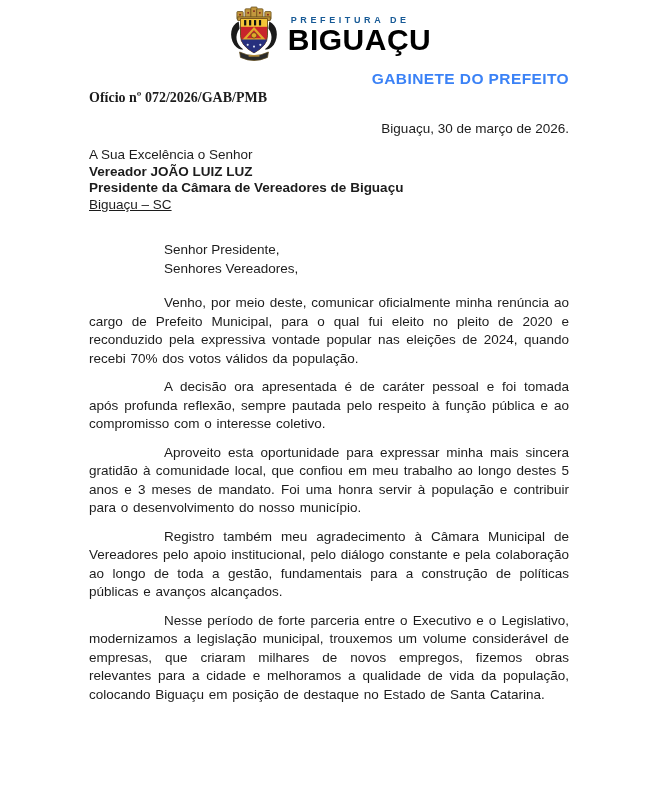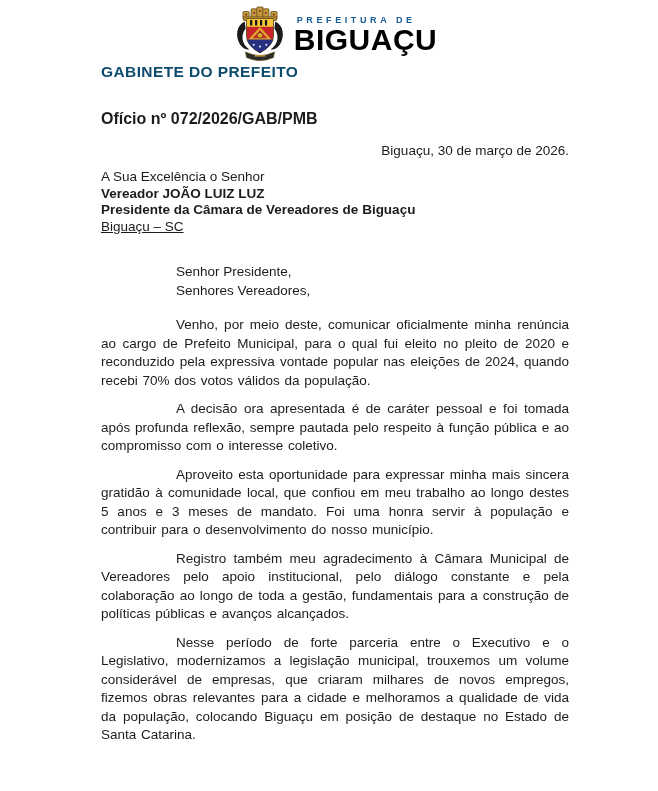--- a/index.html
+++ b/index.html
@@ -5,21 +5,20 @@
   html, body { margin: 0; padding: 0; background: #ffffff; }
   .page {
     position: relative;
     width: 658px;
     height: 791px;
     background: #ffffff;
     box-sizing: border-box;
     font-family: "Liberation Sans", "DejaVu Sans", sans-serif;
     color: #1c1c1c;
     overflow: hidden;
-    padding-left: 12px;
   }
   .content { padding: 5px 89px 0 89px; }
 
   
   .letterhead {
     display: flex;
     justify-content: center;
     align-items: center;
     gap: 7px;
     height: 58px;
@@ -37,30 +36,30 @@
   }
   .org-large {
     color: #000000;
     font-weight: bold;
     font-size: 30px;
     line-height: 28px;
     letter-spacing: 0.5px;
     white-space: nowrap;
   }
   .department {
-    text-align: left;
+    text-align: right;
     font-weight: bold;
     font-size: 15.5px;
     letter-spacing: 0.4px;
-    margin-top: 0;
-    color: #0c4a6e;
+    margin-top: 7px;
+    color: #3b82f6;
   }
 
   
-  .reference { font-weight: bold; font-size: 16px; margin-top: 29px; }
+  .reference { font-weight: bold; font-size: 14px; margin-top: 2px; font-family: Liberation Serif, serif; }
   .date-line { text-align: right; font-size: 13.5px; margin-top: 15px; }
 
   .addressee { margin-top: 11px; font-size: 13.5px; line-height: 16.5px; }
   .addressee .bold { font-weight: bold; }
   .addressee .underlined { text-decoration: underline; }
 
   .subject { font-weight: bold; font-size: 13.5px; margin-top: 29px; }
 
   .salutation { margin-top: 28px; margin-left: 75px; font-size: 13.5px; line-height: 18.5px; }
 

